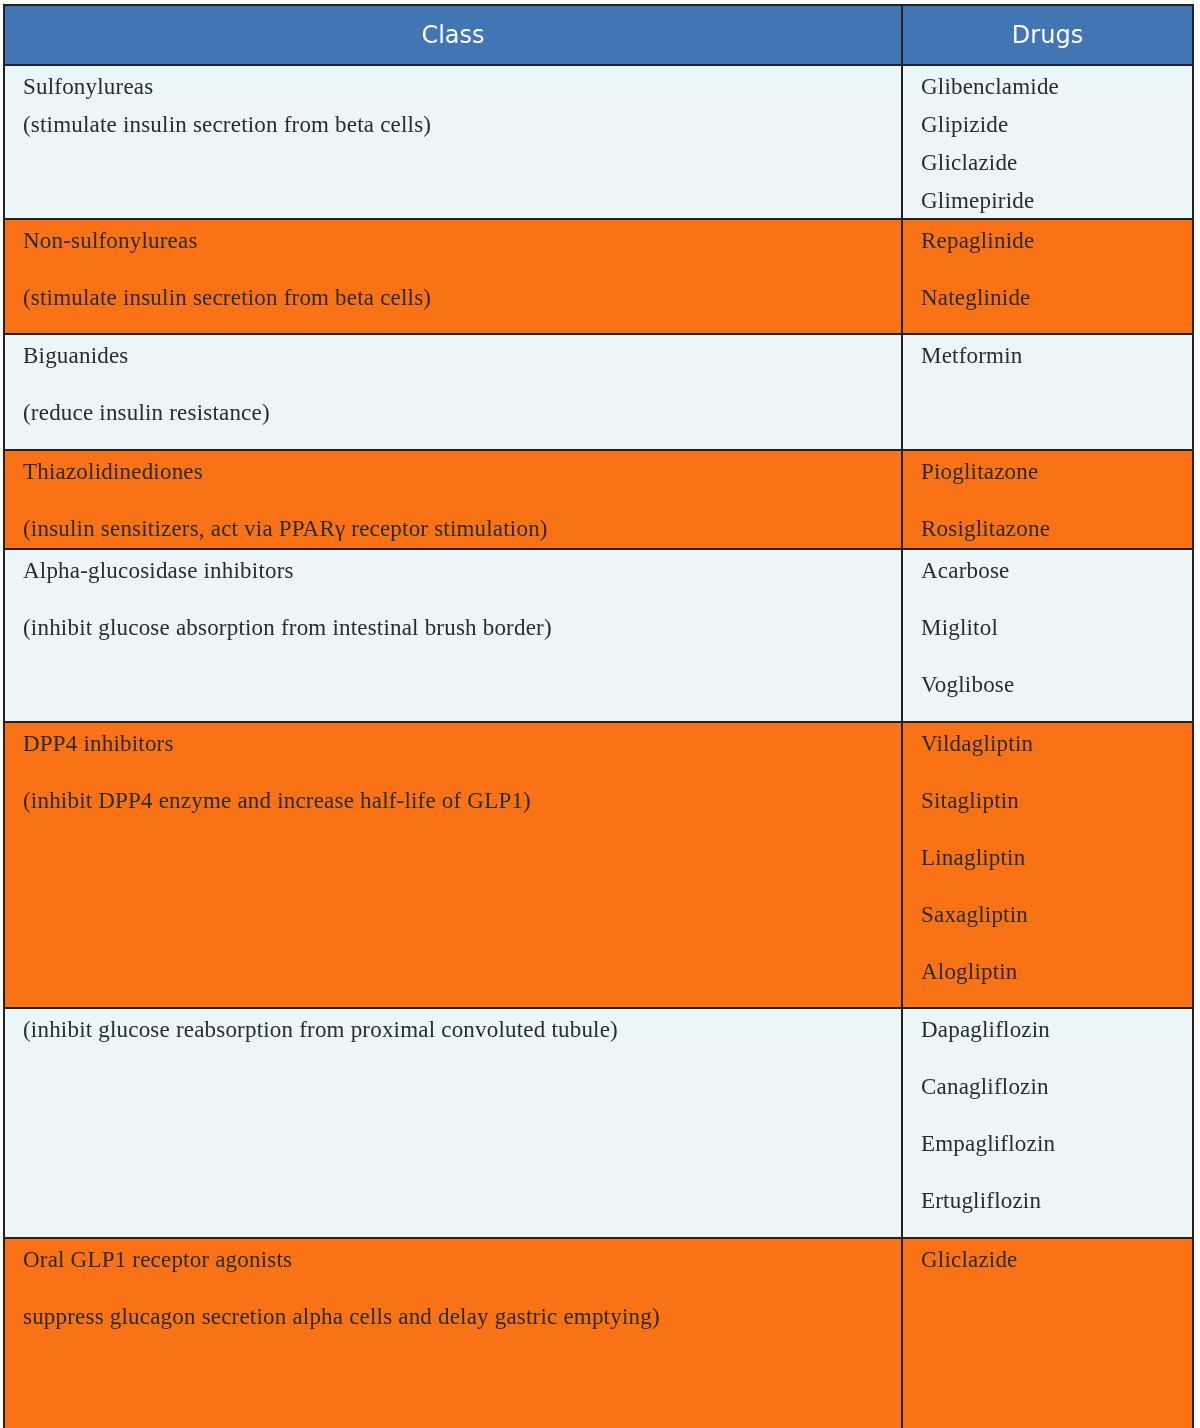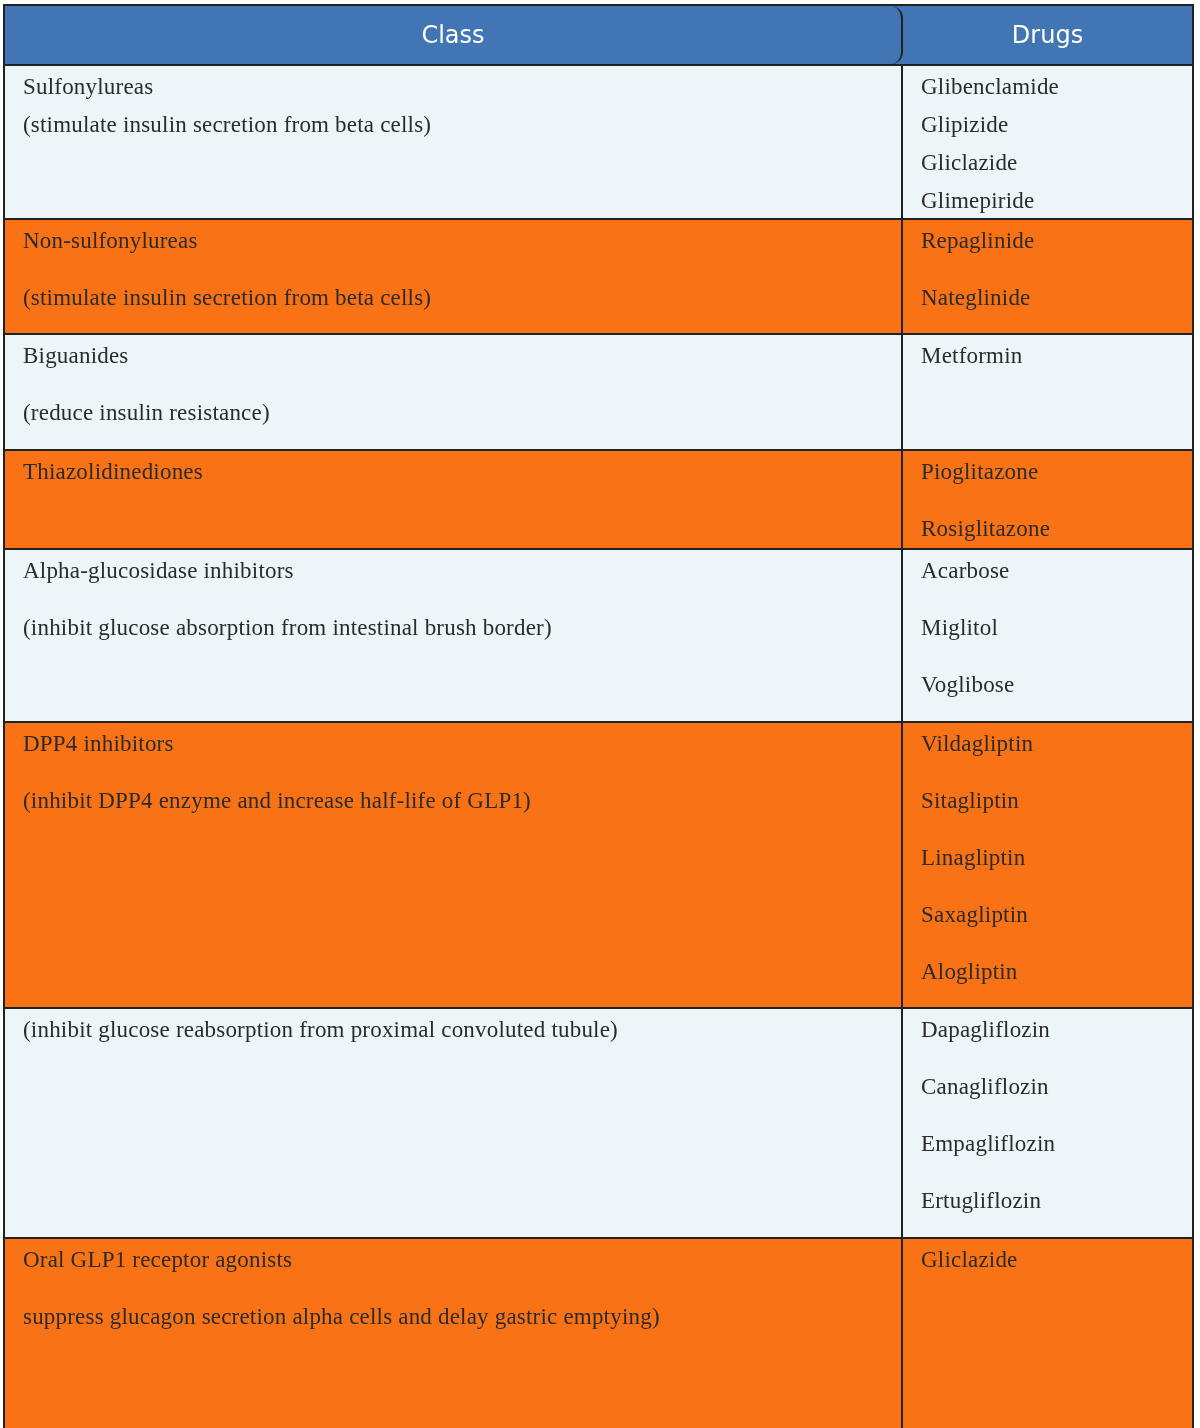--- a/index.html
+++ b/index.html
@@ -9,21 +9,21 @@
       border: 2px solid #222222; box-sizing: border-box;
       font-family: "DejaVu Sans", "Liberation Sans", sans-serif;
       color: #2b2b2b;
     }
     .row { display: flex; border-top: 2px solid #222222; box-sizing: border-box; }
     .row.header { border-top: none; background: #4175b3; color: #ffffff; height: 58px; }
     .row.odd { background: #ecf5f8; }
     .row.even { background: #f97316; }
     .c1 { width: 898px; box-sizing: border-box; border-right: 2px solid #222222; padding: 0 0 0 18px; }
     .c2 { flex: 1; box-sizing: border-box; padding: 0 0 4px 18px; }
-    .header .c1, .header .c2 { display: flex; align-items: center; justify-content: center; padding: 0; font-size: 24px; border-radius: 12px; }
+    .header .c1, .header .c2 { display: flex; align-items: center; justify-content: center; padding: 0; font-size: 24px; }
     .line { font-size: 23px; letter-spacing: 0.2px; white-space: nowrap; }
     .tight .line { height: 38px; line-height: 38px; }
     .loose .line { height: 57px; line-height: 38px; }
     .cell-inner { padding-top: 2px; font-family: Liberation Serif, serif; }
   </style>
 </head>
 <body>
 
 <div class="tbl">
   <div class="row header">
@@ -61,20 +61,21 @@
       <div class="line">(reduce insulin resistance)</div>
     </div>
     <div class="c2 cell-inner">
       <div class="line">Metformin</div>
     </div>
   </div>
 
   <div class="row even loose" style="height:99px">
     <div class="c1 cell-inner">
       <div class="line">Thiazolidinediones</div>
+      <div class="line">(insulin sensitizers, act via PPARγ receptor stimulation)</div>
     </div>
     <div class="c2 cell-inner">
       <div class="line">Pioglitazone</div>
       <div class="line">Rosiglitazone</div>
     </div>
   </div>
 
   <div class="row odd loose" style="height:173px">
     <div class="c1 cell-inner">
       <div class="line">Alpha-glucosidase inhibitors</div>

